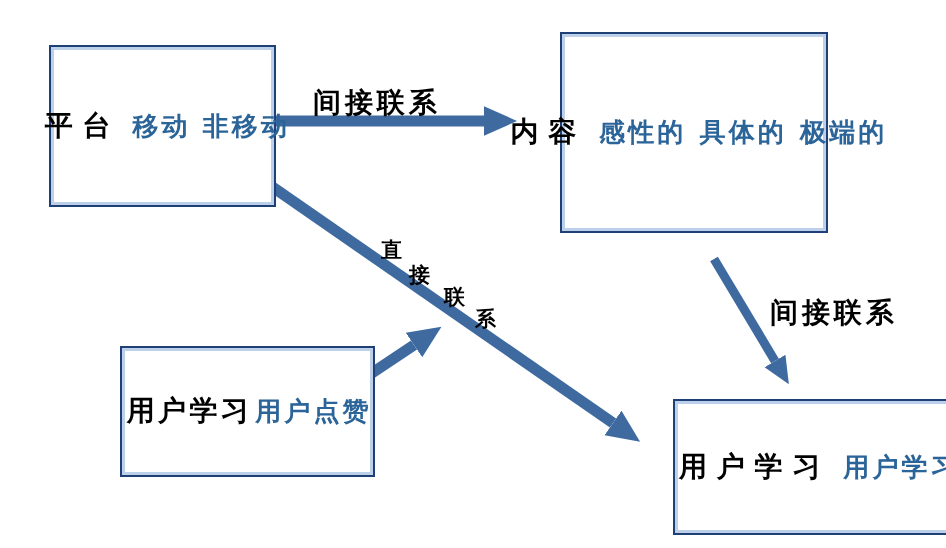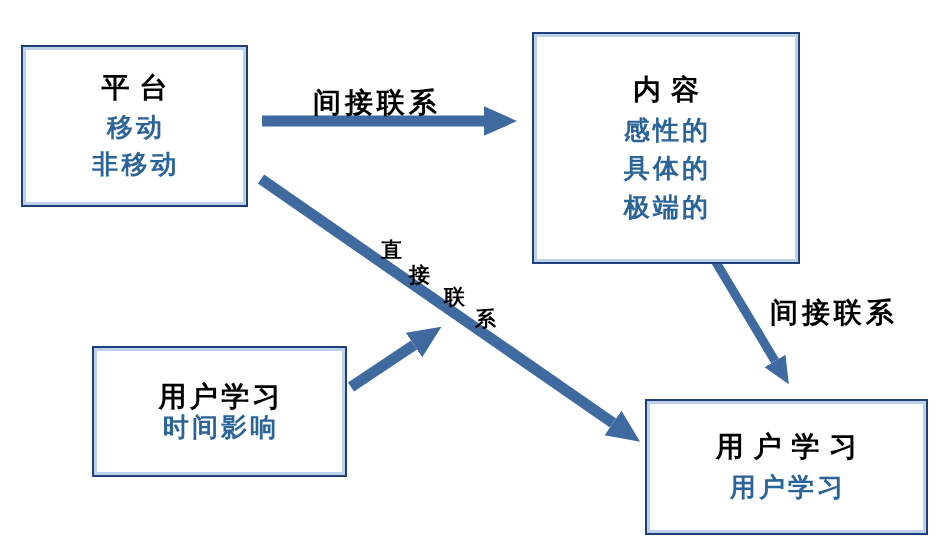--- a/index.html
+++ b/index.html
@@ -15,28 +15,29 @@
     background: #ffffff;
     overflow: hidden;
   }
   
   .box {
     position: absolute;
     background: #ffffff;
     border: 2px solid #1f3f77;
     box-shadow: inset 0 0 0 3px #bdd0e9;
     display: flex;
-    flex-direction: column;
+    flex-direction: row;
     align-items: center;
     justify-content: center;
     box-sizing: border-box;
     z-index: 2;
+    margin-left: 28px;
   }
   .box-platform   { left: 21px;  top: 45px;  width: 227px; height: 162px; gap: 9px; }
-  .box-content    { left: 532px; top: 32px;  width: 268px; height: 232px; gap: 10px; }
+  .box-content    { left: 532px; top: 32px;  width: 268px; height: 201px; gap: 10px; }
   .box-userlearn  { left: 92px;  top: 346px; width: 255px; height: 131px; gap: 0; }
   .box-reference  { left: 645px; top: 399px; width: 283px; height: 136px; gap: 10px; }
 
   .box-title {
     color: #000000;
     font-size: 28px;
     font-weight: bold;
     letter-spacing: 0.35em;
     text-indent: 0.35em; 
     white-space: nowrap;
@@ -117,21 +118,21 @@
 
   <div class="box box-content">
     <div class="box-title">内容</div>
     <div class="box-item">感性的</div>
     <div class="box-item">具体的</div>
     <div class="box-item">极端的</div>
   </div>
 
   <div class="box box-userlearn">
     <div class="box-title tight">用户学习</div>
-    <div class="box-item">时间影响</div>
+    <div class="box-item">用户点赞</div>
   </div>
 
   <div class="box box-reference">
     <div class="box-title">用户学习</div>
     <div class="box-item">用户学习</div>
   </div>
 
   <div class="edge-label label-indirect-top">间接联系</div>
   <div class="edge-label label-indirect-right">间接联系</div>
 

